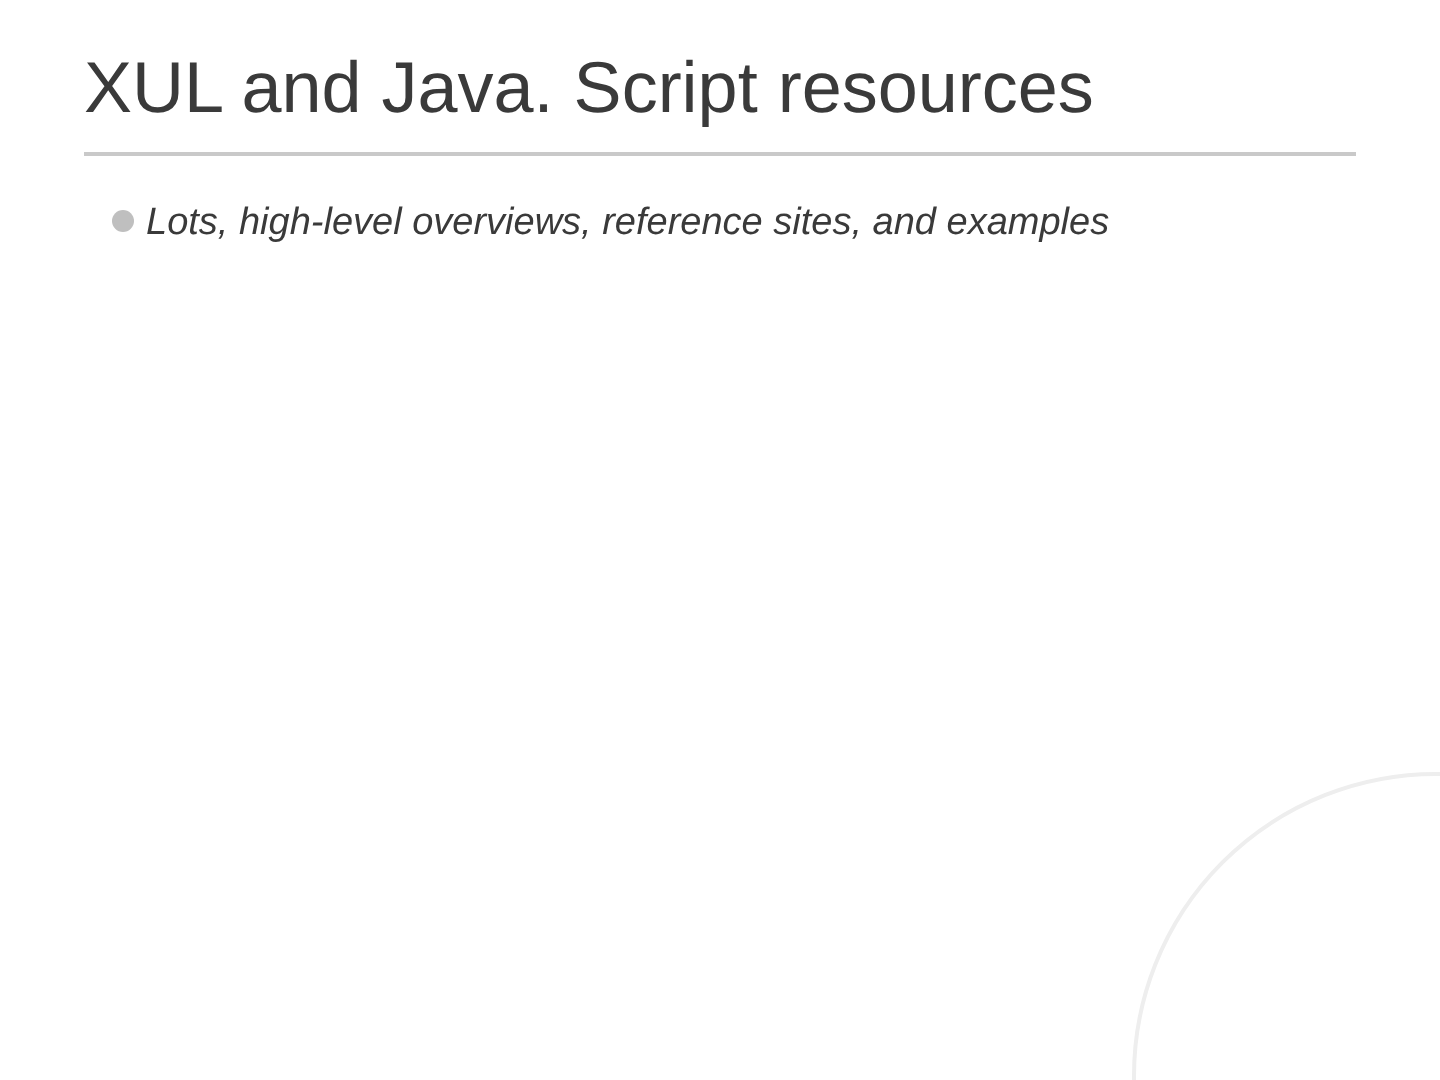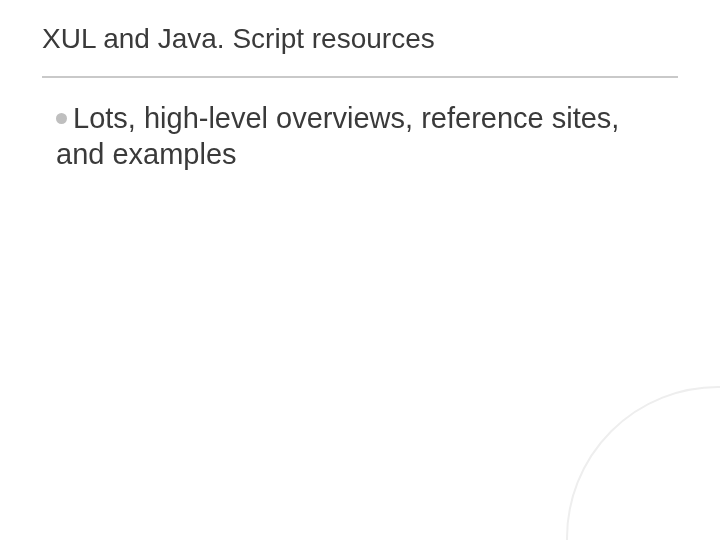--- a/index.html
+++ b/index.html
@@ -16,41 +16,42 @@
     position: relative;
     width: 720px;
     height: 540px;
     box-sizing: border-box;
   }
   .title {
     position: absolute;
     top: 22px;
     left: 42px;
     right: 42px;
-    font-size: 28px;
+    font-size: 36px;
     font-weight: 400;
     color: #3a3a3a;
     line-height: 1.2;
   }
   .title-rule {
     position: absolute;
     top: 76px;
     left: 42px;
     width: 636px;
     height: 0;
     border-top: 2px solid #c9c9c9;
   }
   .body {
     position: absolute;
     top: 100px;
     left: 56px;
     right: 56px;
-    font-size: 29px;
+    font-size: 19px;
     line-height: 1.25;
     color: #3a3a3a;
+    font-style: italic;
   }
   .item {
     margin-bottom: 2px;
   }
   .bullet {
     display: inline-block;
     width: 11px;
     height: 11px;
     border-radius: 50%;
     background: #bfbfbf;

